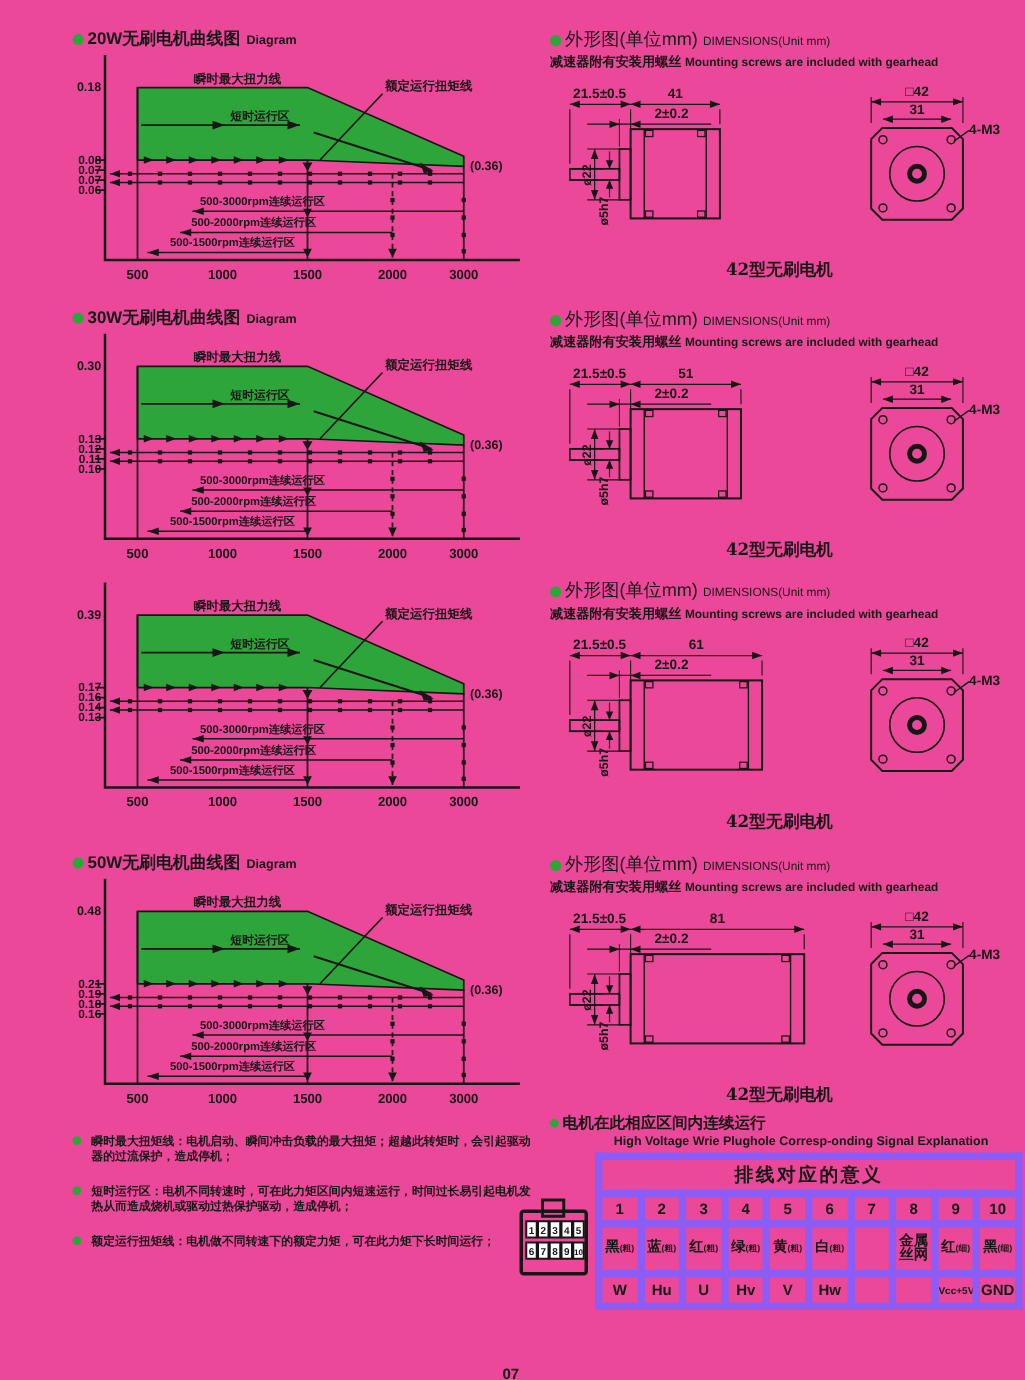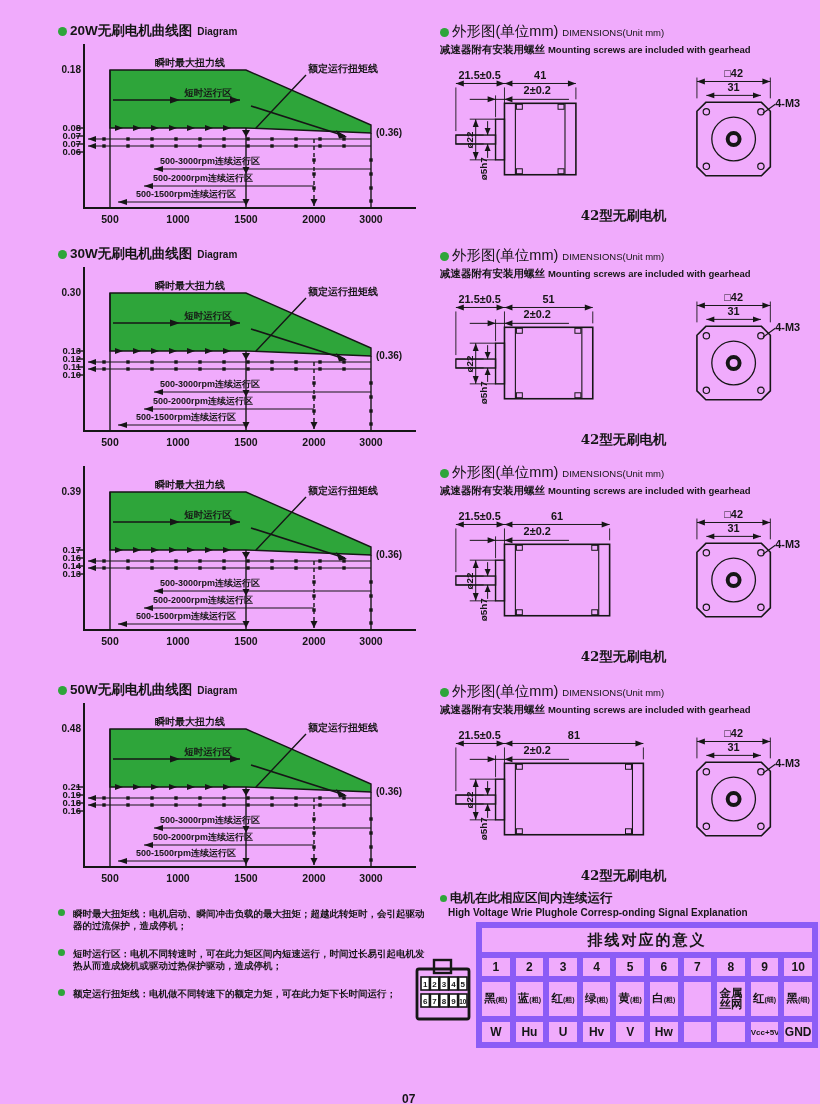--- a/index.html
+++ b/index.html
@@ -1,30 +1,30 @@
 <!DOCTYPE html>
 <html><head>
 <meta charset="utf-8">
 <style>
   html,body{margin:0;padding:0;background:#d8d8d8;}
-  .page{position:relative;width:820px;height:1104px;background:#f0abfc;margin:0 auto;
+  .page{position:relative;width:820px;height:1104px;background:#ec4899;margin:0 auto;
         font-family:"Liberation Sans",sans-serif;color:#161616;overflow:hidden;}
   .abs{position:absolute;}
   .dot{display:inline-block;width:9px;height:9px;border-radius:50%;background:#2ea53a;margin-right:3px;vertical-align:middle;}
   .dot.sm{width:7px;height:7px;}
   .sec-head{font-weight:bold;font-size:13.5px;white-space:nowrap;}
   .sec-head .en{font-size:10px;margin-left:5px;}
   .dim-head{font-weight:normal;font-size:14.5px;white-space:nowrap;}
   .dim-head .en{font-size:9.5px;margin-left:4px;}
   .dim-sub{font-weight:bold;font-size:10.5px;margin-top:2px;white-space:nowrap;}
   .dim-sub .en2{font-size:9.5px;}
   .note{display:flex;gap:5px;font-size:9.5px;font-weight:bold;line-height:12px;margin-bottom:9px;margin-top:16px;}
   .note .dot{flex:0 0 auto;margin-top:1px;}
   .wiring-head{font-weight:bold;font-size:12.5px;line-height:14px;white-space:nowrap;}
-  .wiring-head .w-en{font-size:10px;padding-left:8px;}
+  .wiring-head .w-en{font-size:10px;padding-left:8px;margin-left:43px;}
   table.wt{border-collapse:collapse;table-layout:fixed;width:342px;}
   table.wt td,table.wt th{border:6px solid #8b5cf6;text-align:center;padding:0;overflow:hidden;
       font-family:"Liberation Sans",sans-serif;color:#161616;}
   table.wt th.big{font-size:15px;font-weight:bold;height:24px;letter-spacing:2px;}
   table.wt td.num{font-size:12px;font-weight:bold;height:18px;}
   table.wt td.clr{font-size:11.5px;font-weight:bold;height:34px;line-height:11px;white-space:pre-line;}
   table.wt td.clr small{font-size:7px;}
   table.wt td.sig{font-size:12px;font-weight:bold;height:20px;}
   table.wt td.sig.tiny{font-size:8px;}
   .pageno{font-size:12px;font-weight:bold;margin-top:46px;}

